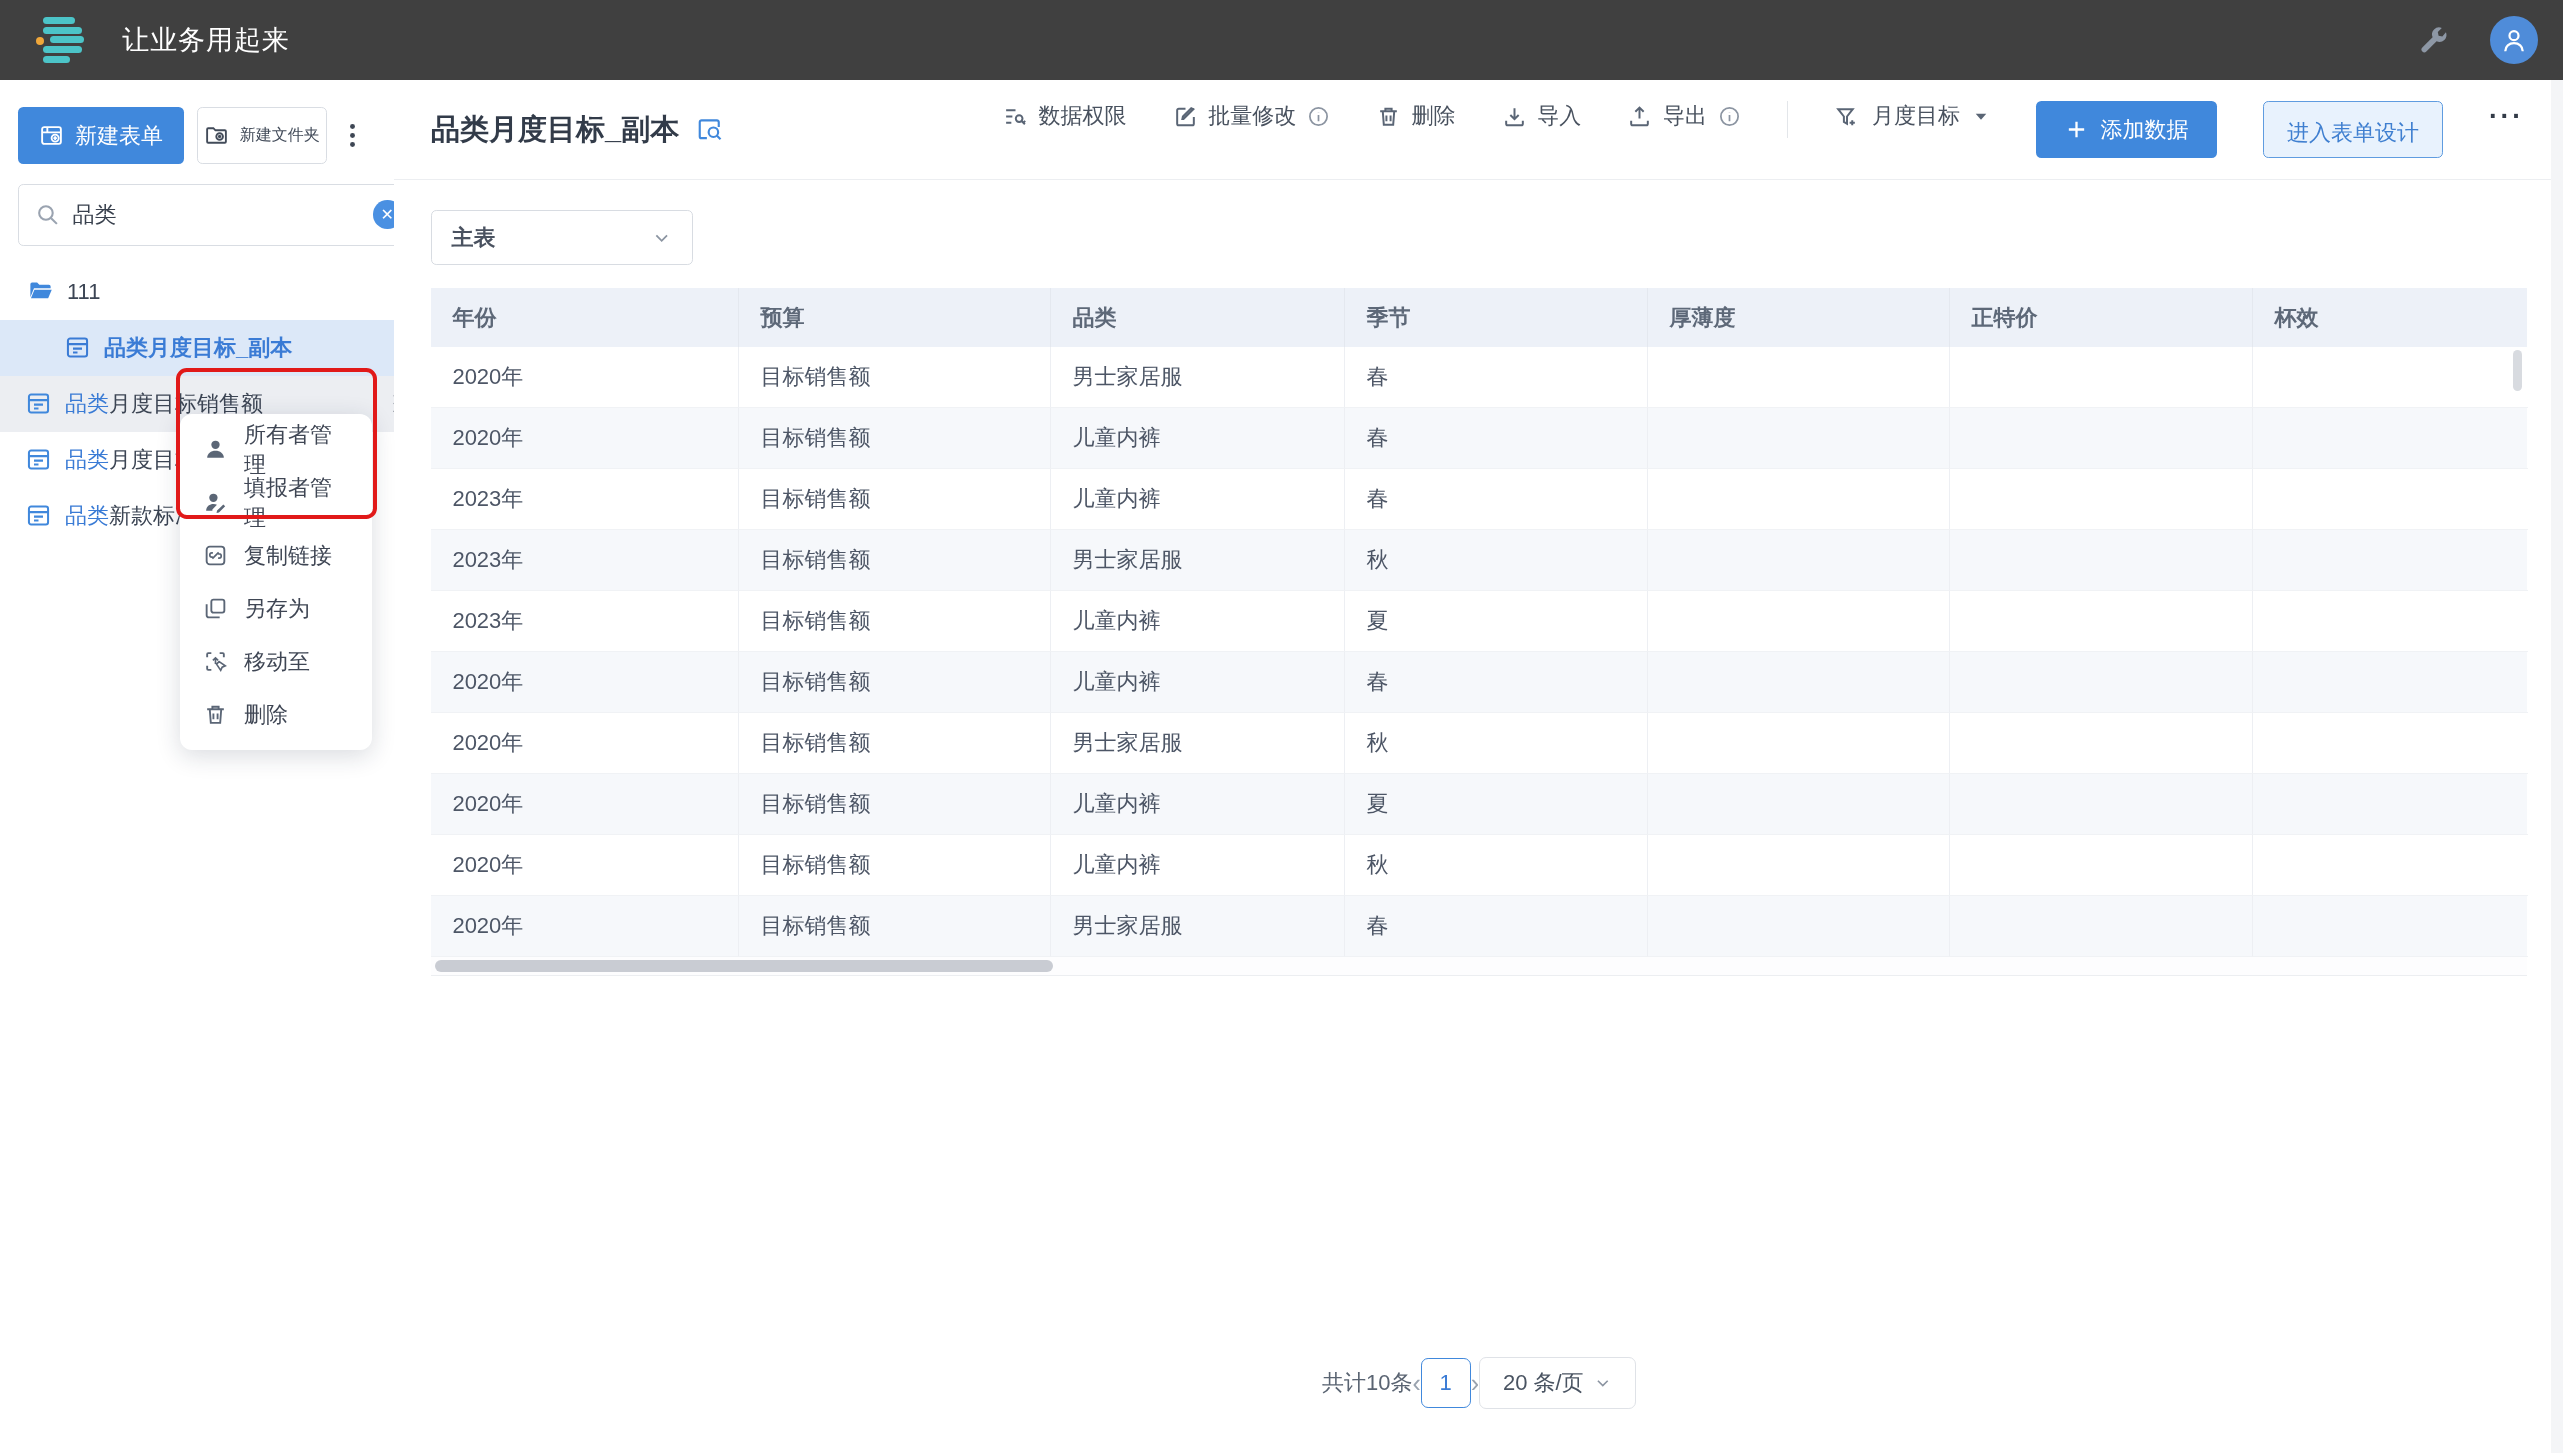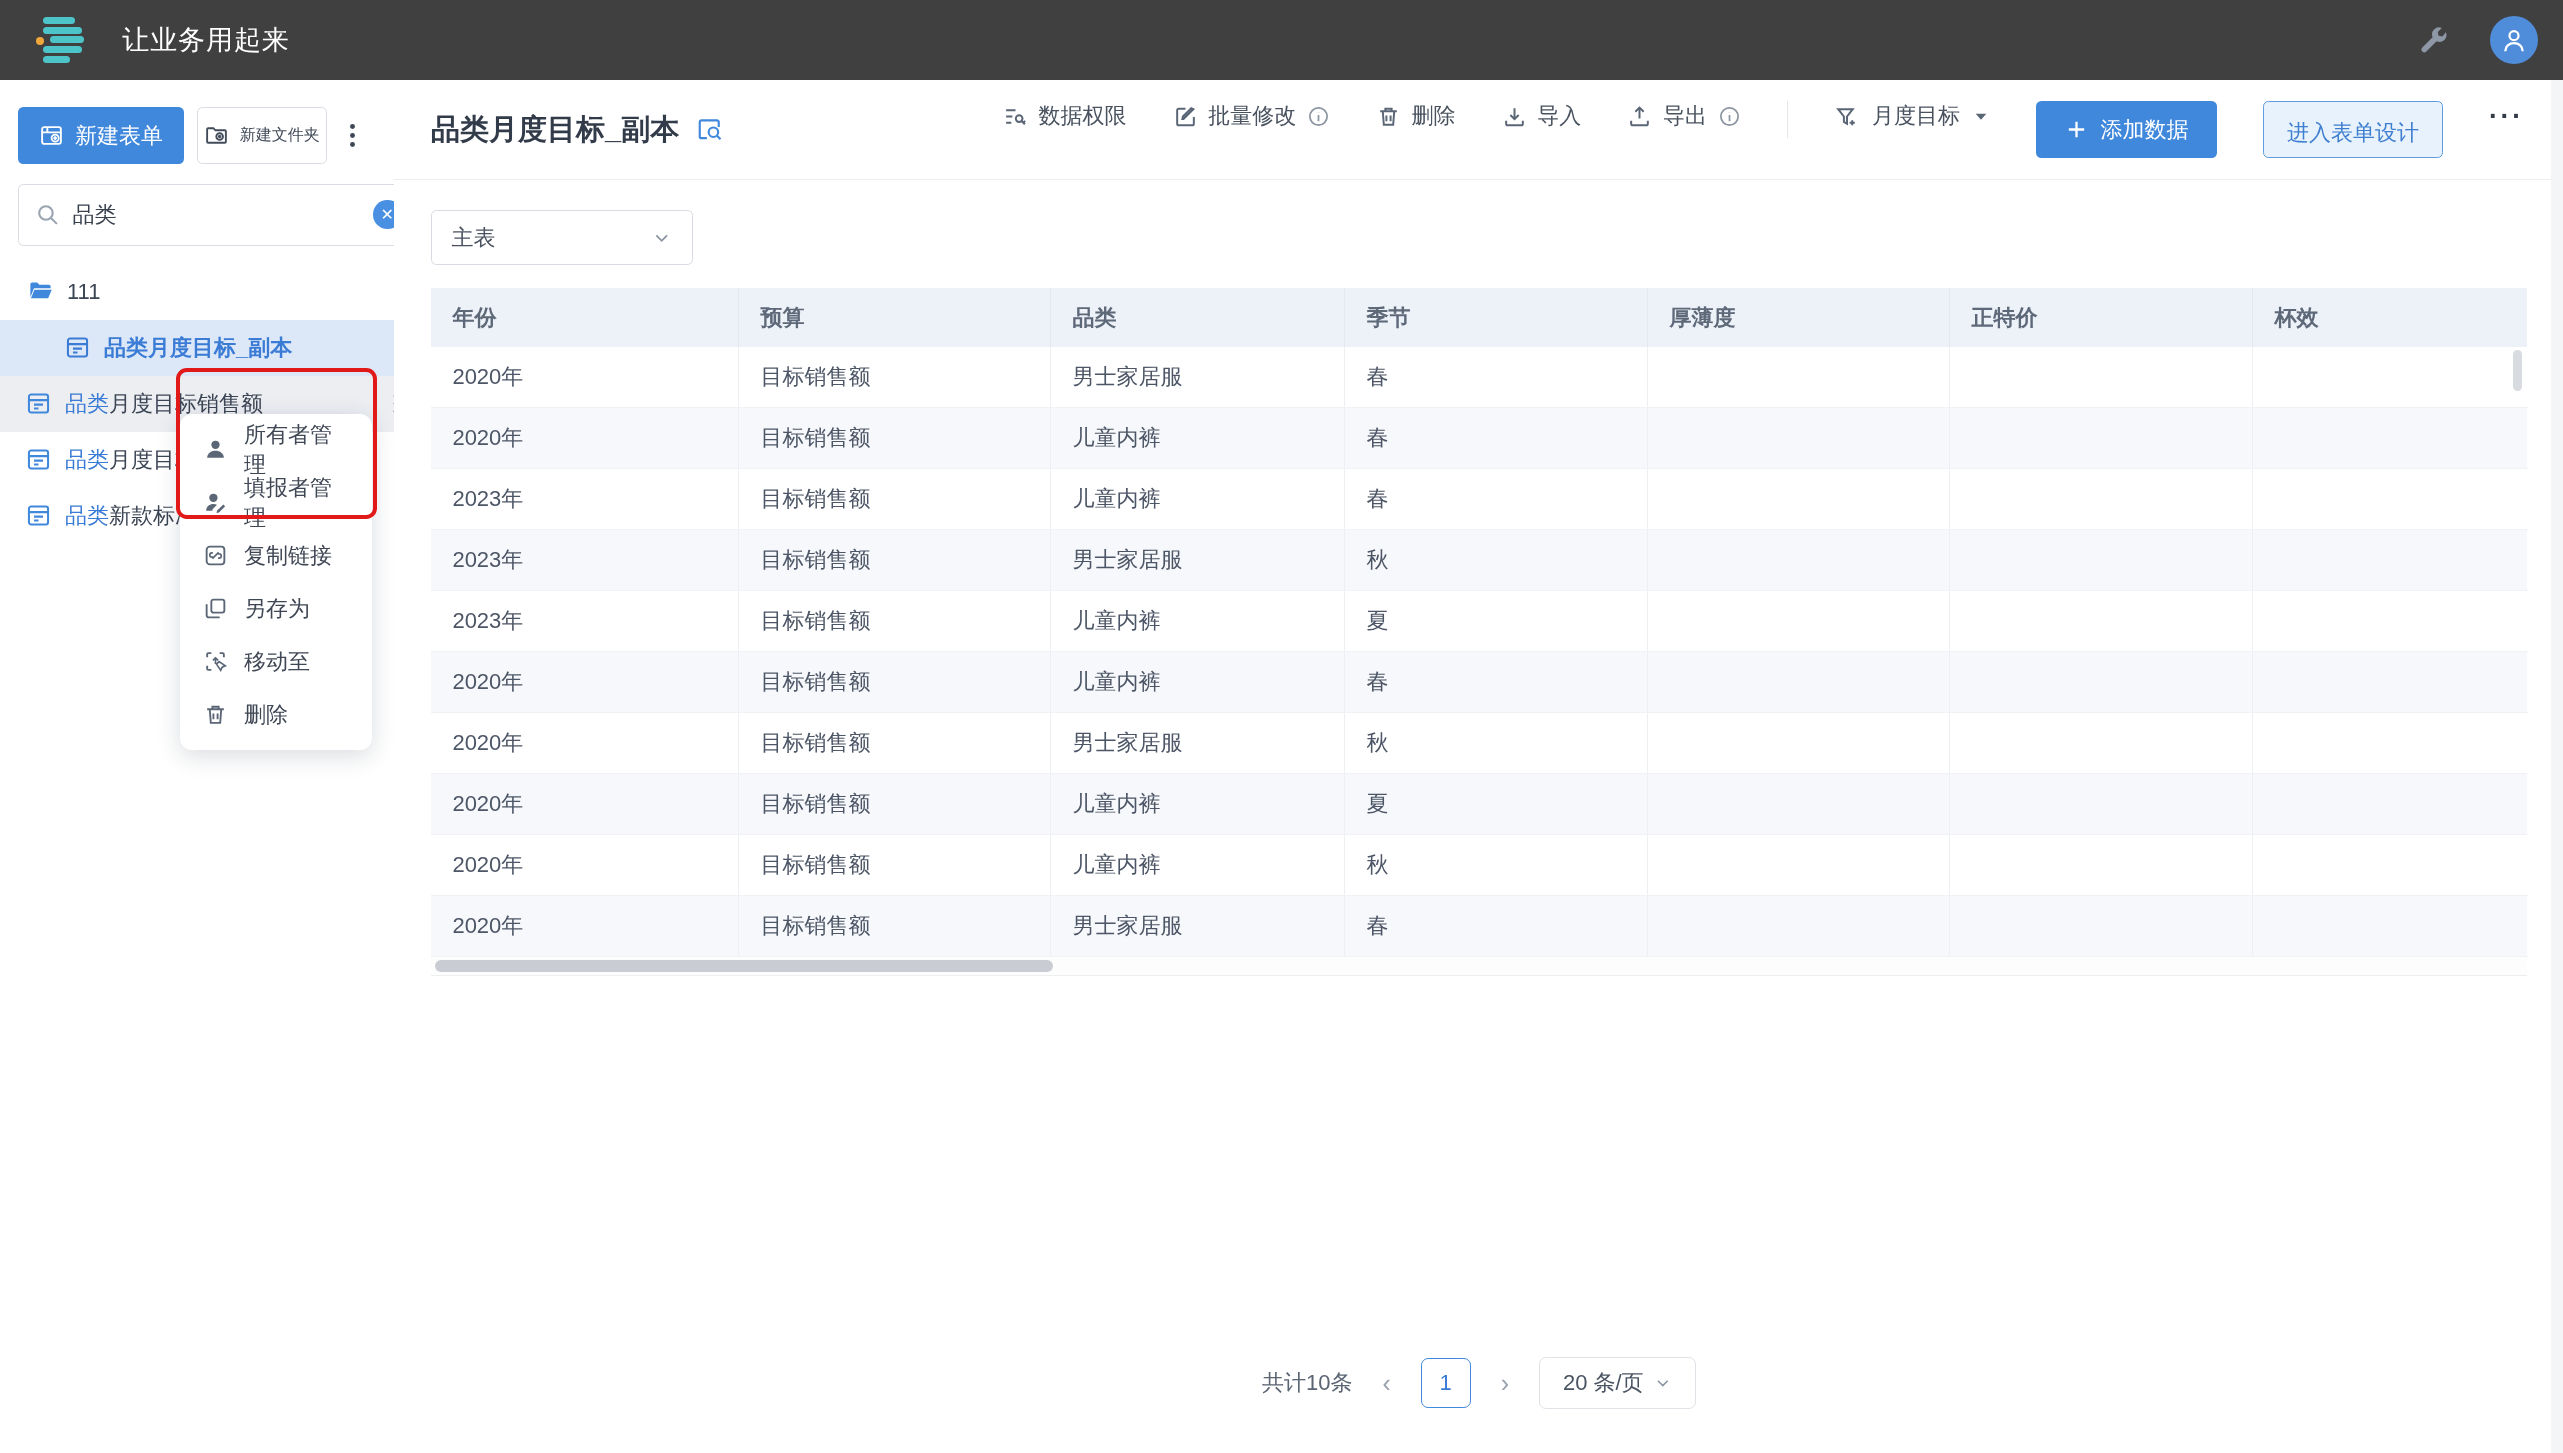--- a/index.html
+++ b/index.html
@@ -76,21 +76,21 @@
     border-radius:5.3px; font-size:22px; display:flex; align-items:center; gap:12.5px; cursor:pointer;
     font-family:inherit; }
   .btn-design { height:57px; padding:16px 23px; background:#e8f2fd; color:#3f7fd0;
     border:1.8px solid #5f9ce0; border-radius:5.3px; font-size:22px; cursor:pointer; font-family:inherit; }
   .more-btn { font-size:27px; font-weight:bold; color:#333b47; letter-spacing:2.7px; cursor:pointer;
     padding-bottom:9px; }
 
   
   .content { padding:30px 0 0 37px; }
   .view-select { width:262px; height:55px; border:1.8px solid #d8dce2; border-radius:5.3px;
-    display:flex; align-items:center; padding:0 19.6px; font-size:22px; color:#4a5260; cursor:pointer; }
+    display:flex; align-items:center; padding:0 19.6px; font-size:22px; color:#4a5260; cursor:pointer;font-weight:bold; }
   .view-select .caret { margin-left:auto; color:#8b94a1; }
 
   .table-wrap { margin-top:23px; width:2096px; position:relative;
     border-bottom:1.8px solid #eceef1; }
   .thead, .tr { display:grid; grid-template-columns:308px 312px 294px 303px 302px 303px 275px; }
   .thead { background:#edf1f8; height:59px; }
   .th { display:flex; align-items:center; padding:0 21.4px; font-size:22px; font-weight:bold;
     color:#5d6878; border-right:1.8px solid #e4e8ef; cursor:pointer; }
   .th:last-child { border-right:none; }
   .tr { height:61px; cursor:pointer; }
@@ -98,21 +98,21 @@
   .td { display:flex; align-items:center; padding:0 21.4px; font-size:22px; color:#4d5666;
     border-right:1.8px solid #edeff3; border-bottom:0.9px solid #f0f2f5; overflow:hidden; white-space:nowrap; }
   .td:last-child { border-right:none; }
   .vscroll-thumb { position:absolute; right:5.3px; top:62px; width:9px; height:41px;
     border-radius:4.5px; background:#d8dbe0; }
   .hscroll { height:18px; position:relative; background:#fdfdfe; }
   .hscroll .thumb { position:absolute; left:3.6px; top:2.7px; width:618px; height:12.5px;
     border-radius:6.2px; background:#c9ccd3; cursor:grab; }
 
   .pagination { margin-top:381px; width:2096px; display:flex; align-items:center;
-    justify-content:center; gap:30px; font-size:22px; color:#5a6472; }
+    justify-content:center; font-size:22px; color:#5a6472; }
   .page-chevron { color:#9aa3af; font-size:25px; cursor:pointer; user-select:none; }
   .page-num { width:50px; height:50px; border:1.8px solid #4088dc; border-radius:7.1px; color:#3a7bd5;
     display:flex; align-items:center; justify-content:center; cursor:pointer; }
   .page-size { height:52px; min-width:157px; border:1.8px solid #dfe2e7; border-radius:7.1px;
     display:flex; align-items:center; justify-content:center; gap:9px; padding:0 16px;
     color:#4a5462; cursor:pointer; }
   .page-size .caret { color:#8b94a1; }
 
   svg { display:block; }
 </style>

